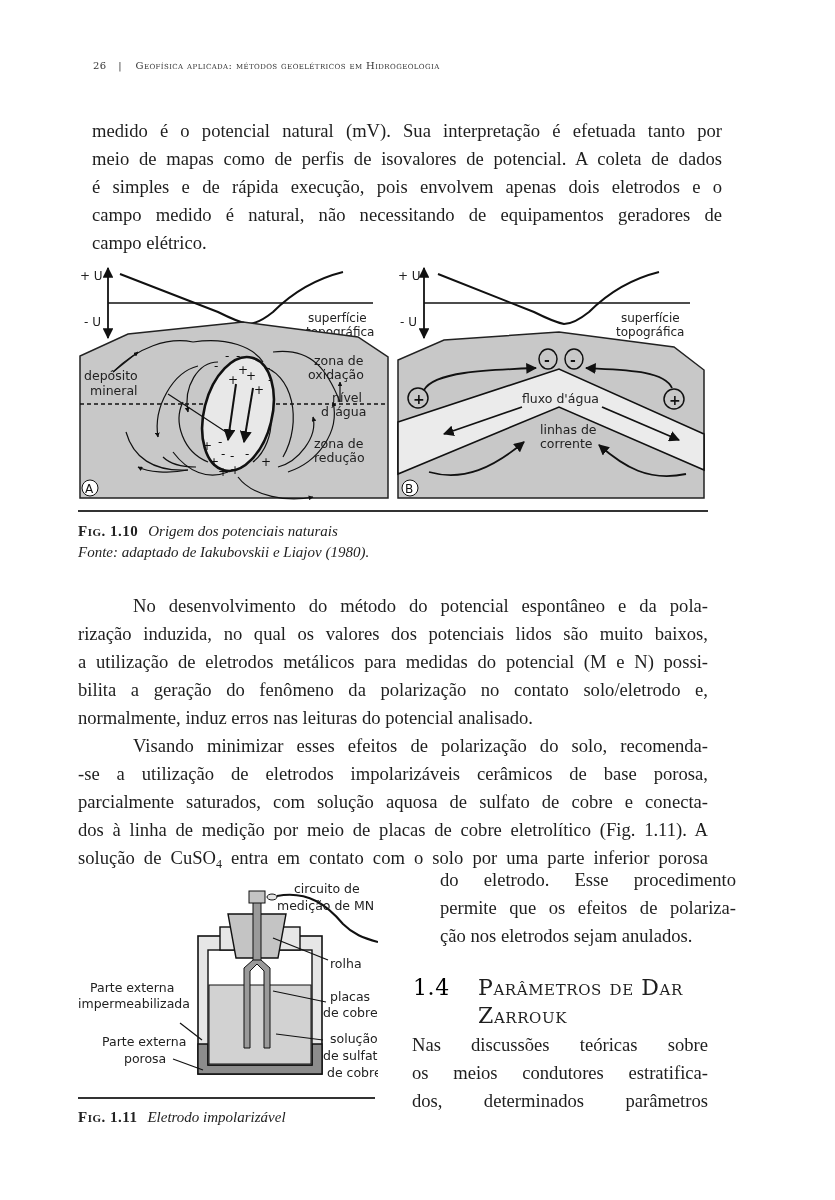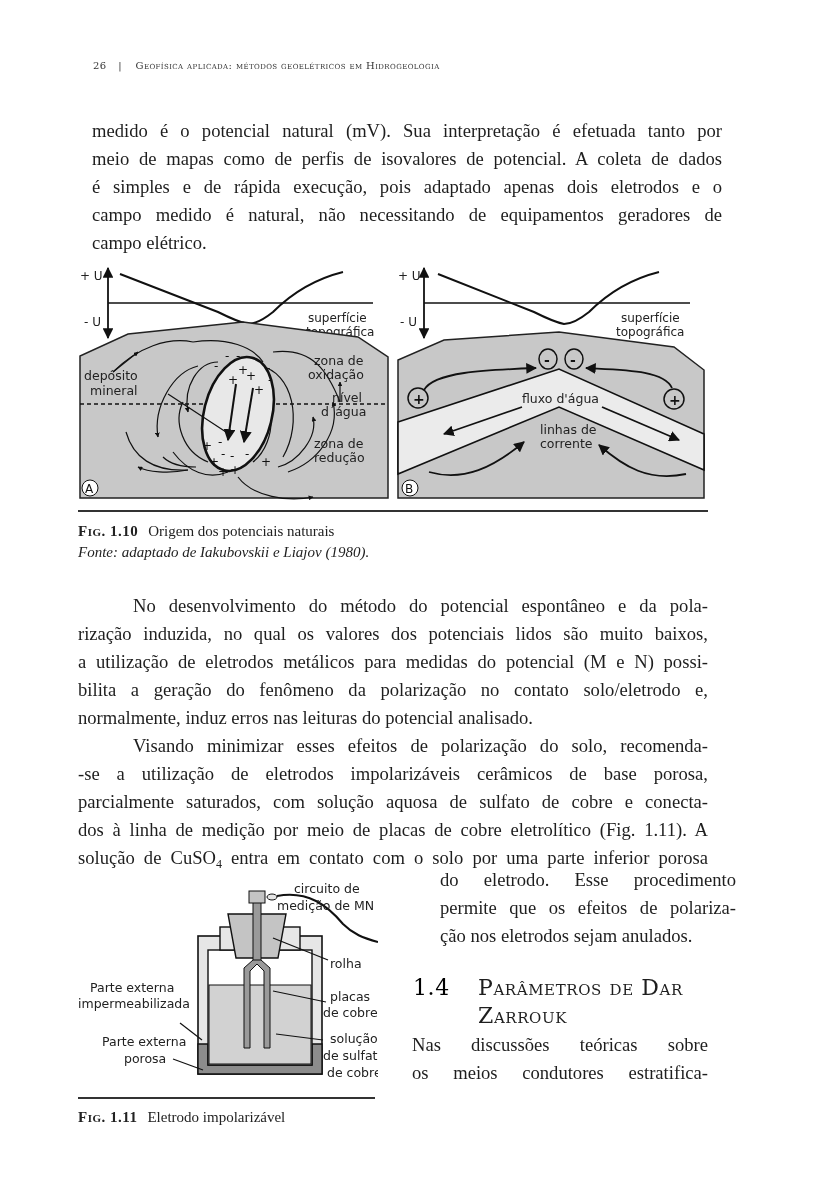--- a/index.html
+++ b/index.html
@@ -8,41 +8,41 @@
   .running-head { left:93px; top:60px; font-size:10px; letter-spacing:0.4px; color:#333; font-variant:small-caps; white-space:nowrap; }
   .running-head .num { margin-right:8px; }
   .running-head .bar { margin-right:10px; }
   .para { font-family:"Liberation Serif", serif; font-size:18.6px; line-height:28px; color:#1e1e1e; text-align:justify; }
   .para .line { display:block; text-align:justify; text-align-last:justify; height:28px; white-space:nowrap; }
   .para .line.last { text-align-last:left; }
   .para .indent { padding-left:55px; }
   .fig-rule { height:2px; background:#333; }
   .caption { font-family:"Liberation Serif", serif; font-size:15px; color:#222; line-height:21px; }
   .caption .fig-label { font-variant:small-caps; font-weight:bold; letter-spacing:0.5px; margin-right:10px; font-style:normal; }
-  .caption .fig-title { }
+  .caption .fig-title { font-style:italic; }
   .caption .fig-source { font-style:italic; display:block; }
   .section-heading { font-family:"DejaVu Serif", serif; font-variant:small-caps; font-size:22px; line-height:28px; color:#1e1e1e; letter-spacing:0.6px; }
   .section-heading .sec-num { color:#000000; display:inline-block; width:65px; }
   .section-heading .sec-title2 { display:block; padding-left:65px; }
   svg text { font-family:"DejaVu Sans", sans-serif; }
   sub { font-size:12px; vertical-align:-4px; line-height:0; }
 </style>
 </head>
 <body>
 
 <div class="abs running-head">
   <span class="num">26</span>
   <span class="bar">|</span>
   <span>Geofísica aplicada: métodos geoelétricos em Hidrogeologia</span>
 </div>
 
 <div class="abs para" style="left:92px; top:117px; width:630px;">
   <span class="line">medido é o potencial natural (mV). Sua interpretação é efetuada tanto por</span>
   <span class="line">meio de mapas como de perfis de isovalores de potencial. A coleta de dados</span>
-  <span class="line">é simples e de rápida execução, pois adaptado apenas dois eletrodos e o</span>
+  <span class="line">é simples e de rápida execução, pois envolvem apenas dois eletrodos e o</span>
   <span class="line">campo medido é natural, não necessitando de equipamentos geradores de</span>
   <span class="line last">campo elétrico.</span>
 </div>
 
 <div class="abs" style="left:78px; top:262px; width:630px; height:250px;">
   <svg width="630" height="250" viewBox="0 0 630 250">
     <defs>
       <marker id="ah" viewBox="0 0 10 10" refX="9" refY="5" markerWidth="6" markerHeight="6" orient="auto-start-reverse">
         <path d="M0,0 L10,5 L0,10 z" fill="#111"></path>
       </marker>
@@ -249,13 +249,14 @@
 </div>
 
 <div class="abs section-heading" style="left:413px; top:974px; width:300px;">
   <span class="sec-num">1.4</span><span>Parâmetros de Dar</span>
   <span class="sec-title2">Zarrouk</span>
 </div>
 
 <div class="abs para" style="left:412px; top:1031px; width:296px;">
   <span class="line">Nas discussões teóricas sobre</span>
   <span class="line">os meios condutores estratifica-</span>
+  <span class="line">dos, determinados parâmetros</span>
 </div>
 
 </body></html>

